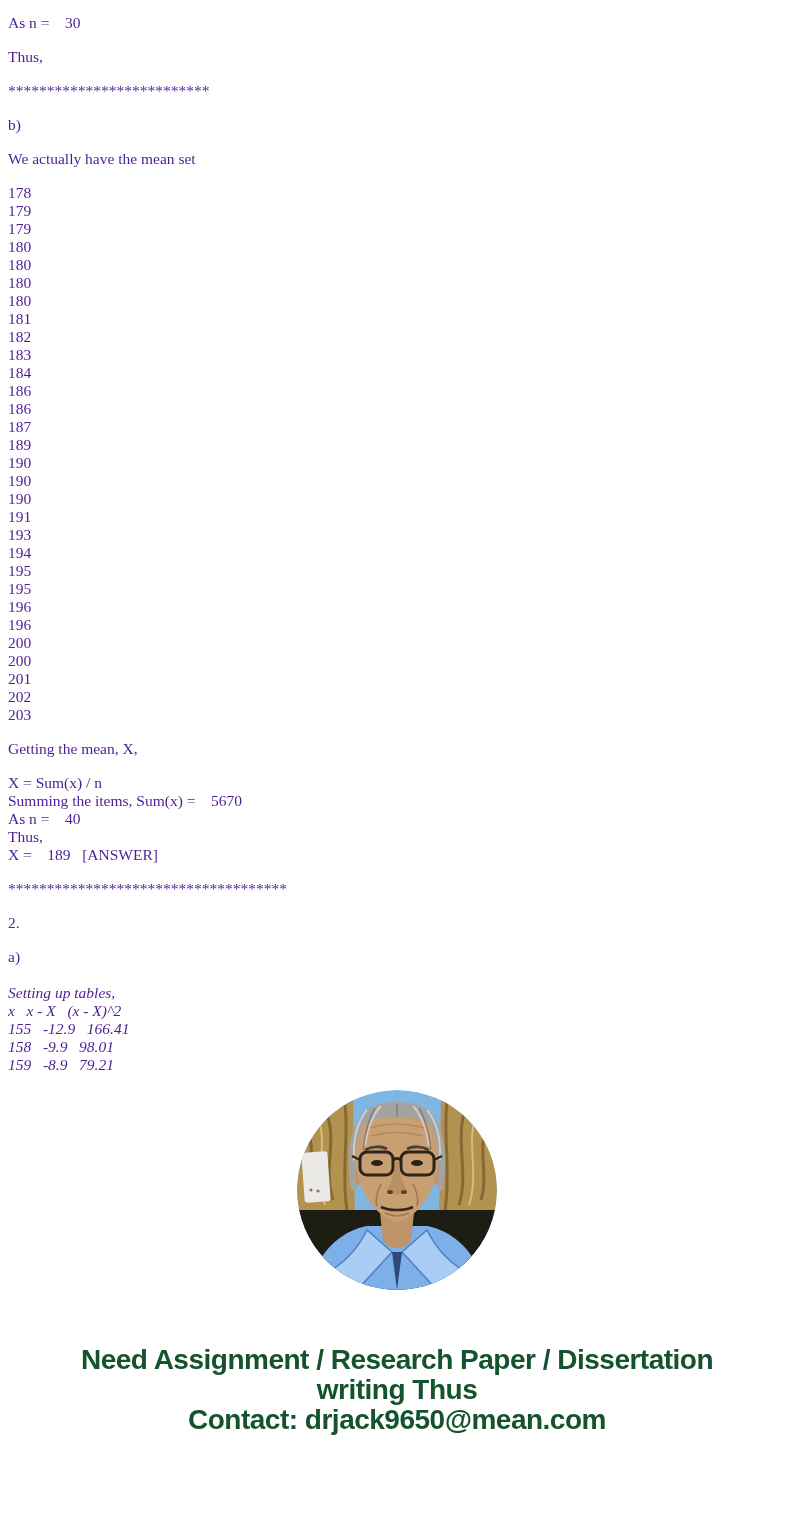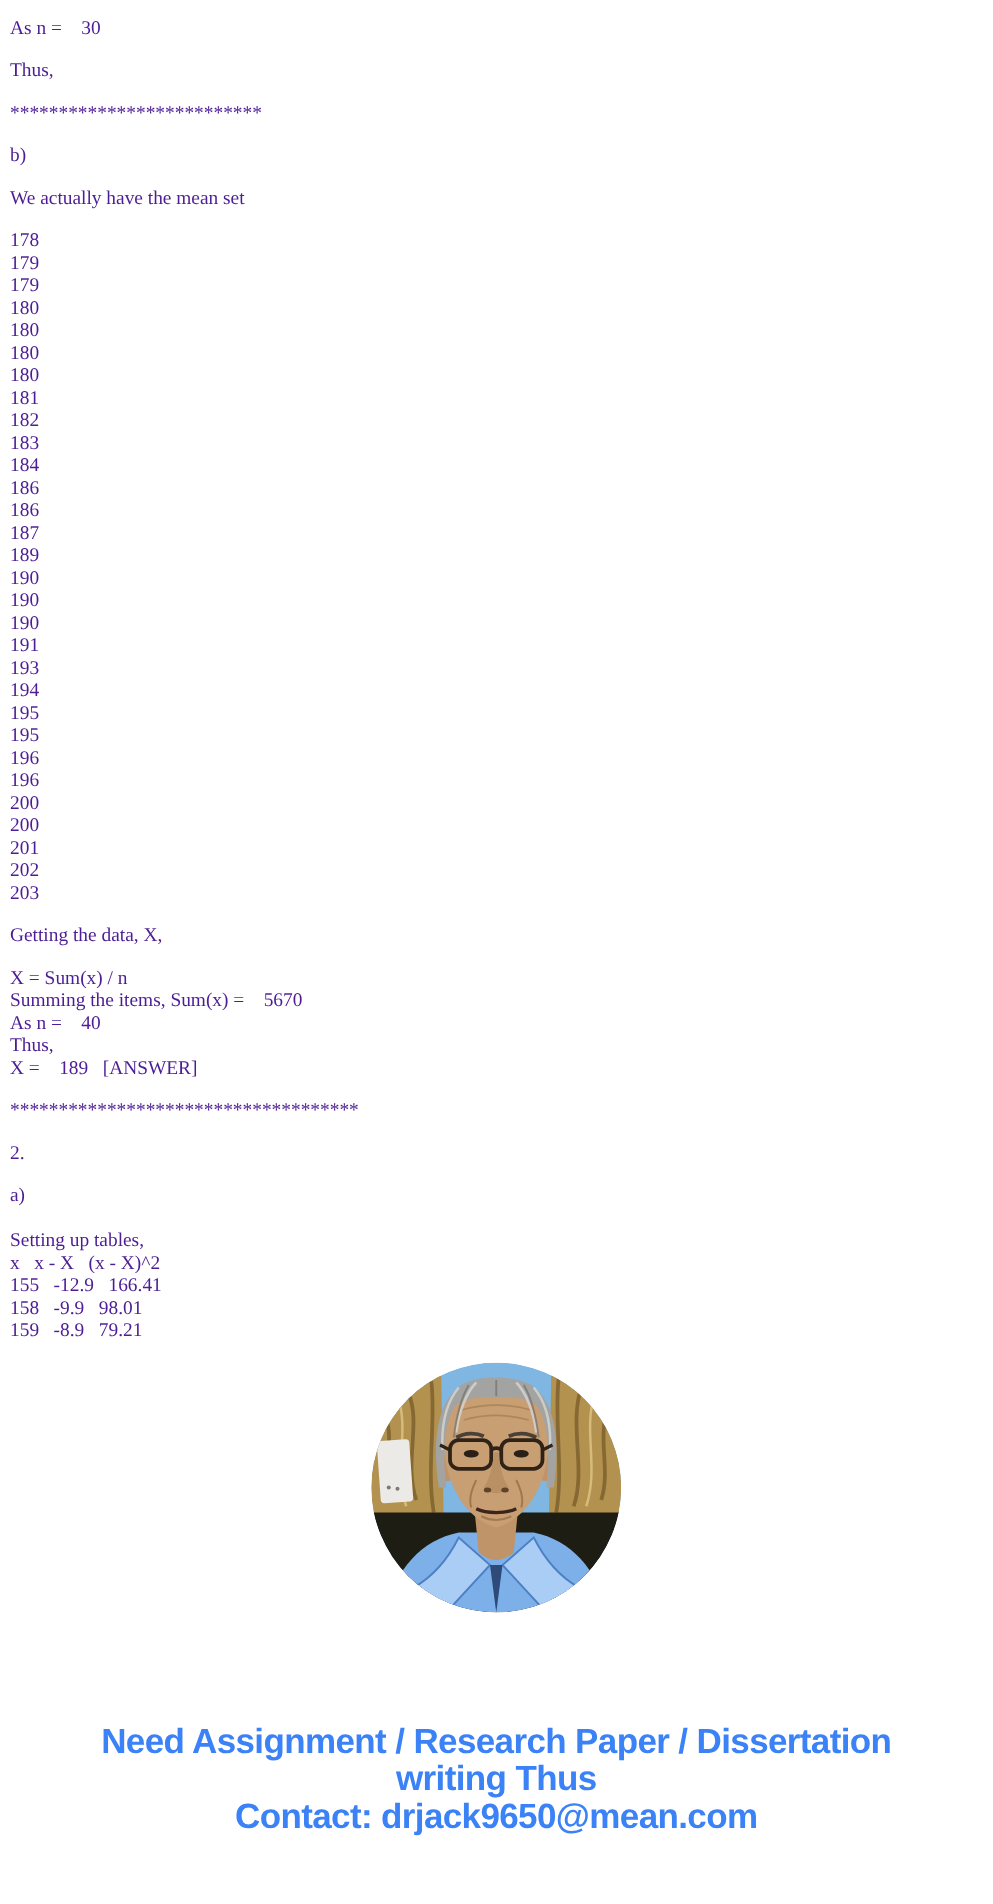--- a/index.html
+++ b/index.html
@@ -18,40 +18,41 @@
     font-size: 15.5px;
     line-height: 18px;
     color: #4c1d95;
   }
   .p {
     margin: 0 0 16px 0;
     white-space: pre;
   }
   .gap-top {
     margin-top: 18px;
+    font-style: italic;
   }
   .avatar-wrap {
     width: 200px;
     height: 200px;
     margin: 11px auto 0 auto;
     border-radius: 50%;
     overflow: hidden;
   }
   .avatar-wrap svg {
     display: block;
   }
   .promo {
-    margin-top: 88px;
+    margin-top: 55px;
     text-align: center;
     font-family: "Liberation Sans", sans-serif;
     font-weight: bold;
     font-size: 28px;
     line-height: 30px;
     letter-spacing: -0.5px;
-    color: #3b82f6;
+    color: #14532d;
   }
 </style>
 </head>
 <body>
 
 <div class="doc">
   <div class="p">As n =    30</div>
   <div class="p">Thus,</div>
   <div class="p">**************************</div>
   <div class="p">b)</div>
@@ -79,21 +80,21 @@
 194
 195
 195
 196
 196
 200
 200
 201
 202
 203</div>
-  <div class="p">Getting the data, X,</div>
+  <div class="p">Getting the mean, X,</div>
   <div class="p">X = Sum(x) / n
 Summing the items, Sum(x) =    5670
 As n =    40
 Thus,
 X =    189   [ANSWER]</div>
   <div class="p">************************************</div>
   <div class="p">2.</div>
   <div class="p">a)</div>
   <div class="p gap-top">Setting up tables,
 x   x - X   (x - X)^2

